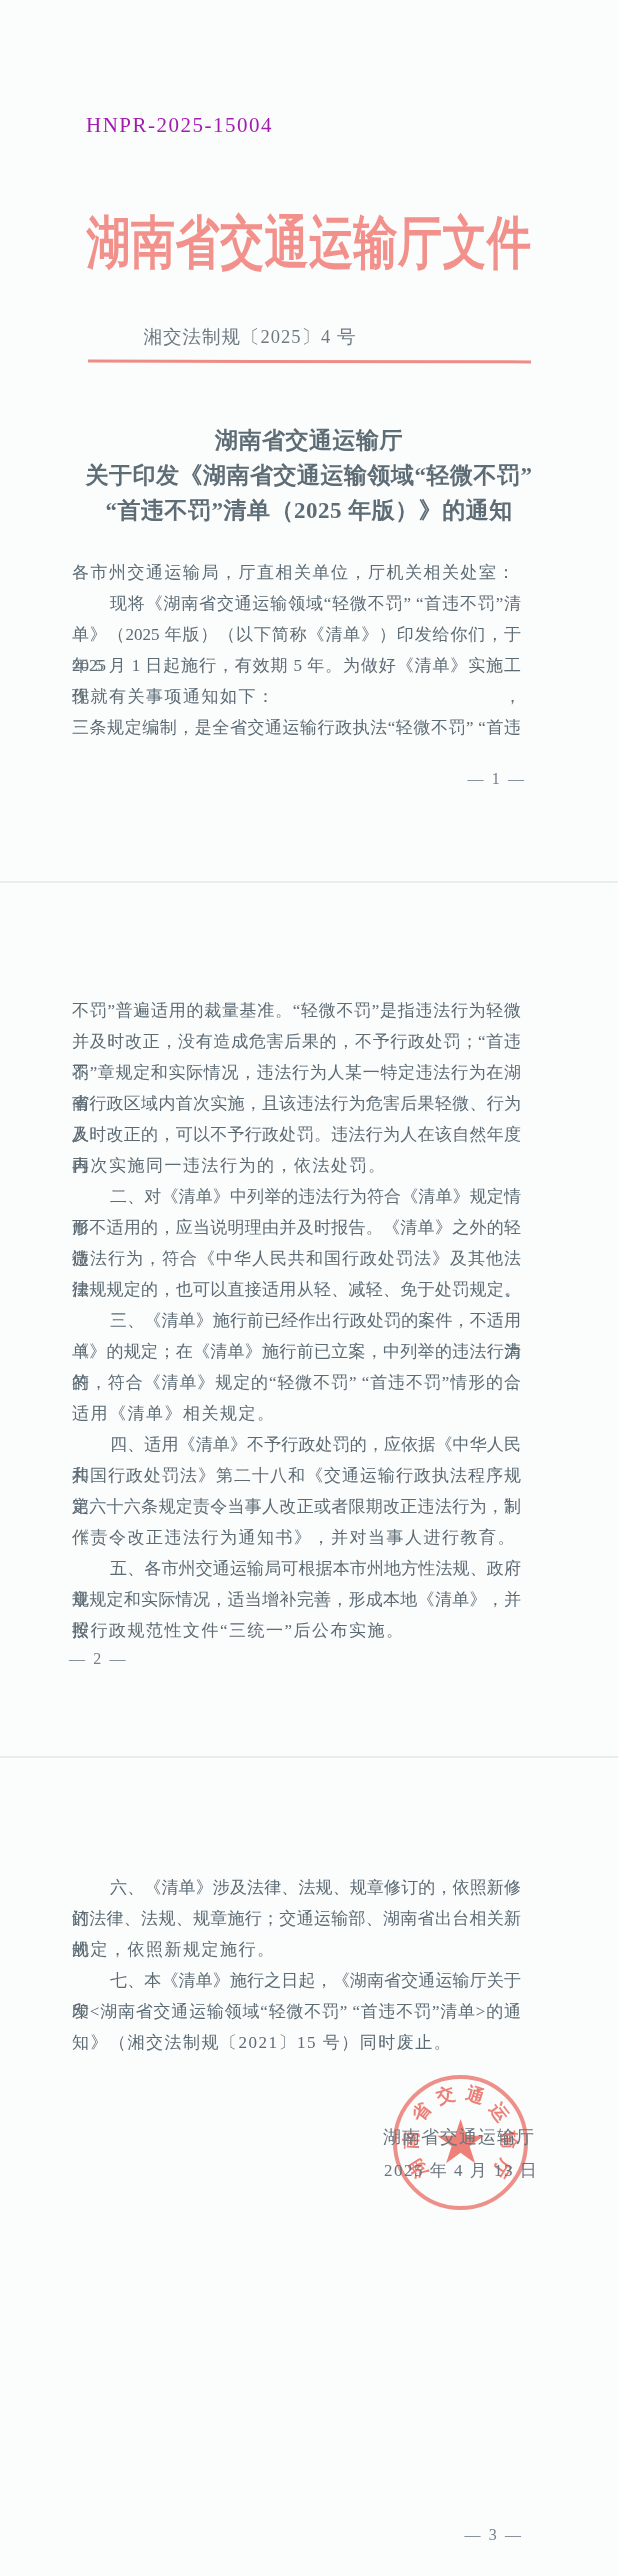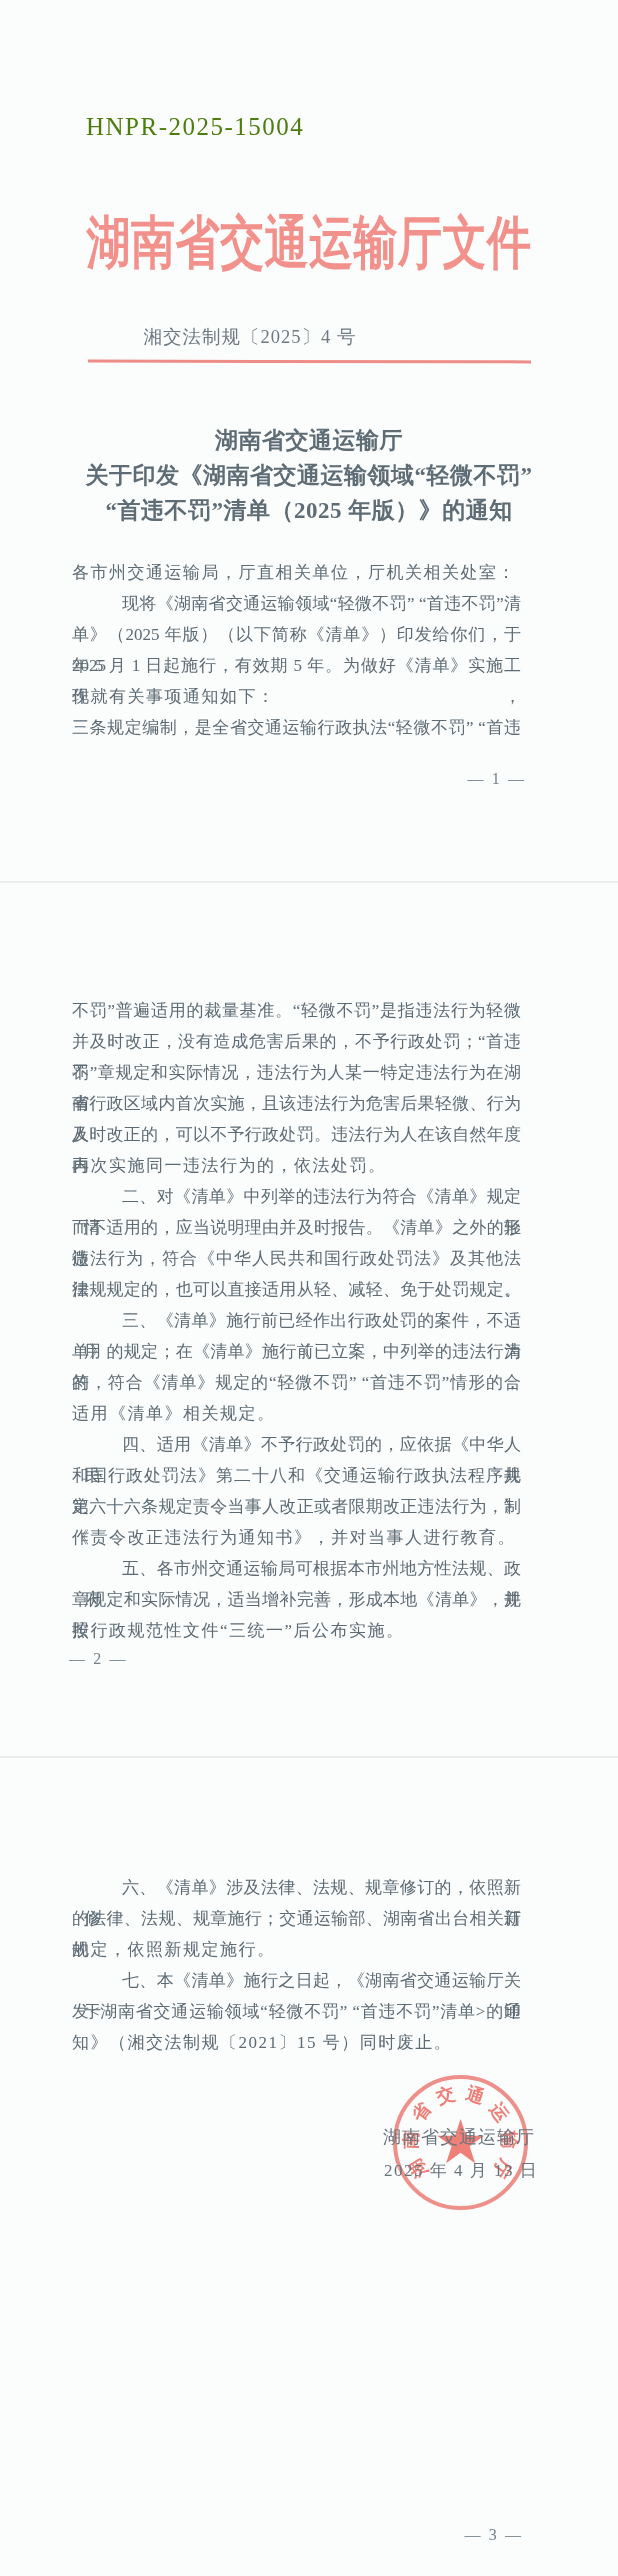--- a/index.html
+++ b/index.html
@@ -6,40 +6,40 @@
   #canvas{
     position:relative;width:618px;height:2623px;
     background:#fbfcfc;overflow:hidden;
     font-family:"Liberation Serif","DejaVu Serif",serif;
   }
   
   .seam{position:absolute;left:0;width:618px;height:2.1px;
     background:linear-gradient(#eef1f1,#e2e7e7 60%,#f6f8f8);}
   
   .doc-code{position:absolute;left:86px;top:113px;width:206px;
-    font-size:25px;letter-spacing:1.5px;color:#4d7c0f;white-space:nowrap;}
+    font-size:21px;letter-spacing:1.5px;color:#a21caf;white-space:nowrap;}
   .masthead{position:absolute;left:0;top:208px;width:618px;height:72px;
     line-height:72px;text-align:center;font-size:44px;font-weight:bold;
     color:#f2918b;letter-spacing:0.5px;transform:scaleY(1.30);
     transform-origin:center;white-space:nowrap;}
   .doc-number{position:absolute;left:0;top:324px;width:500px;
     text-align:center;font-size:18.5px;color:#6d7a82;letter-spacing:1px;}
   .red-rule{position:absolute;left:88px;top:360px;width:443px;height:2.6px;
     background:#ee8d87;transform:rotate(0.10deg);}
   .doc-title{position:absolute;left:0;top:423px;width:618px;
     text-align:center;font-weight:bold;color:#5e6c75;
     font-size:23px;line-height:35px;letter-spacing:0.5px;}
   
   .body-block{position:absolute;left:72px;width:449px;color:#5d6b74;}
   .bl{display:block;font-size:17px;height:var(--lh);line-height:var(--lh);
     letter-spacing:1.5px;white-space:nowrap;}
   .bl.fill{white-space:normal;letter-spacing:0;
     text-align:justify;text-align-last:justify;
     -moz-text-align-last:justify;text-justify:inter-character;}
-  .bl.indent{text-indent:38px;margin-left:12px;}
+  .bl.indent{text-indent:38px;}
   #body-p1{top:557px;--lh:31px;}
   #body-p2{top:995px;--lh:31px;}
   #body-p3{top:1872px;--lh:31px;}
   
   .page-num{position:absolute;font-size:16px;color:#74808a;
     letter-spacing:2.1px;white-space:nowrap;}
   #pn1{right:92px;top:770px;}
   #pn2{left:69px;top:1650px;}
   #pn3{right:95px;top:2526px;}
   

